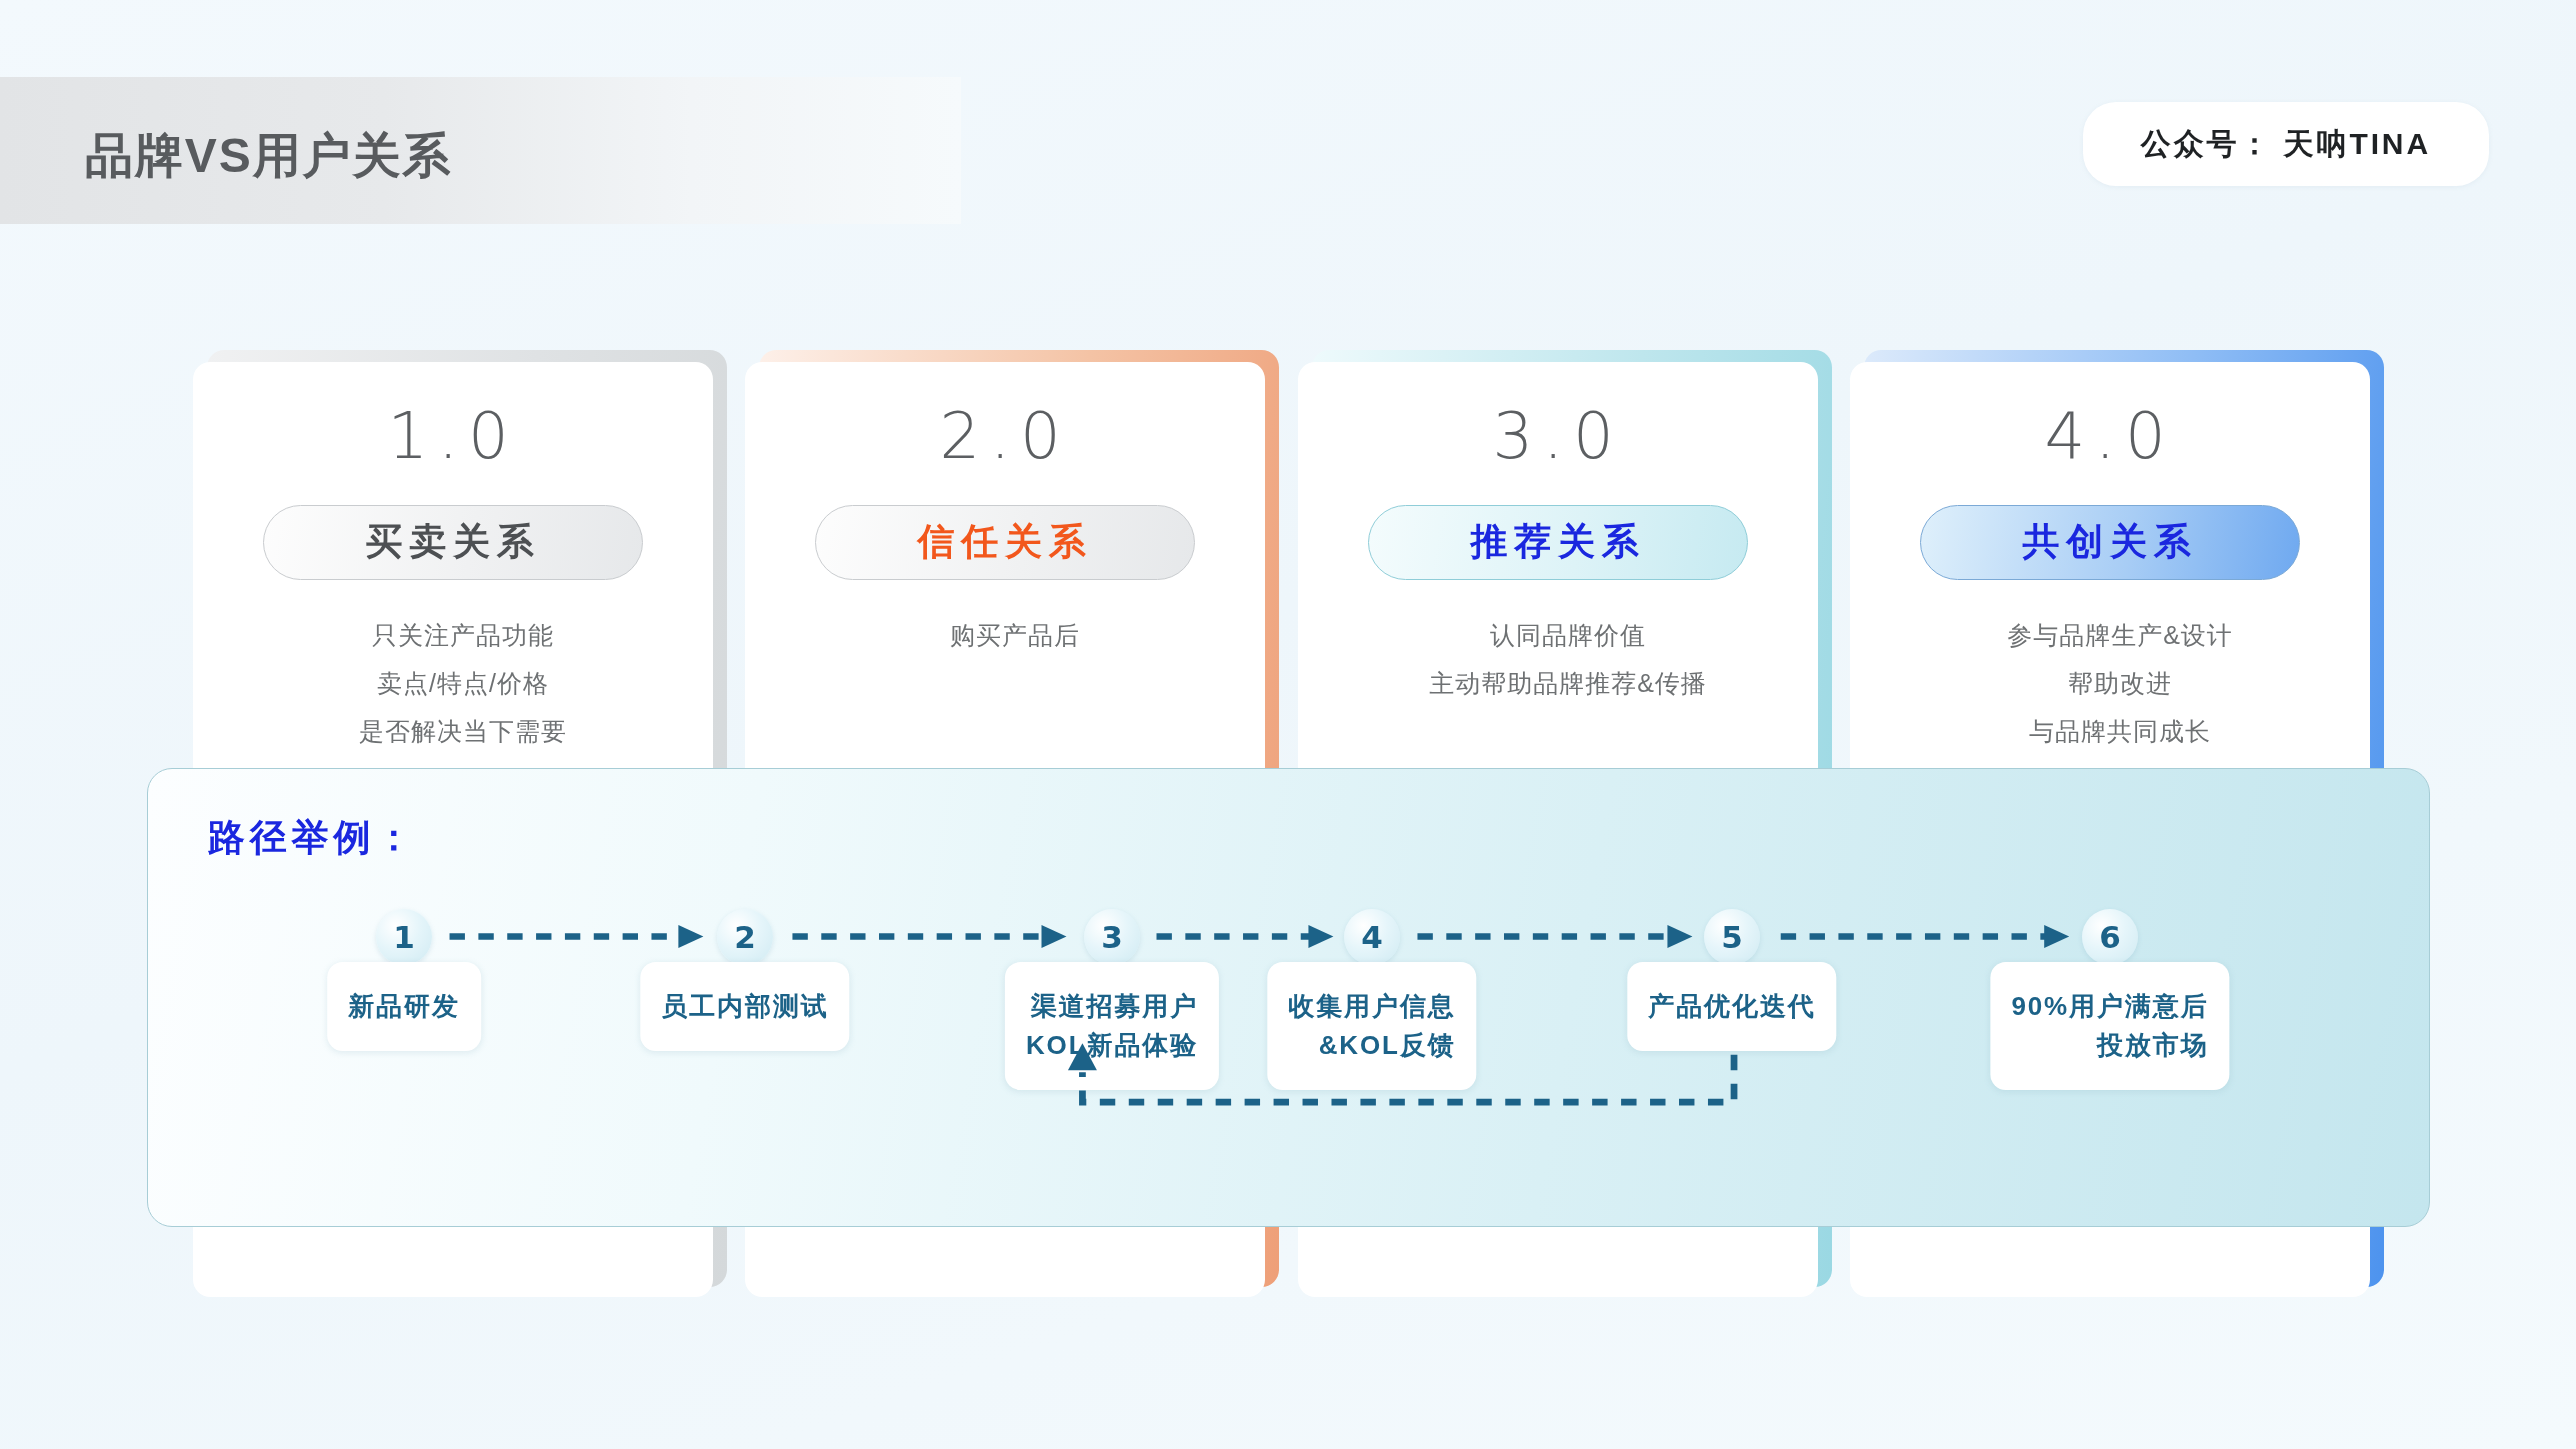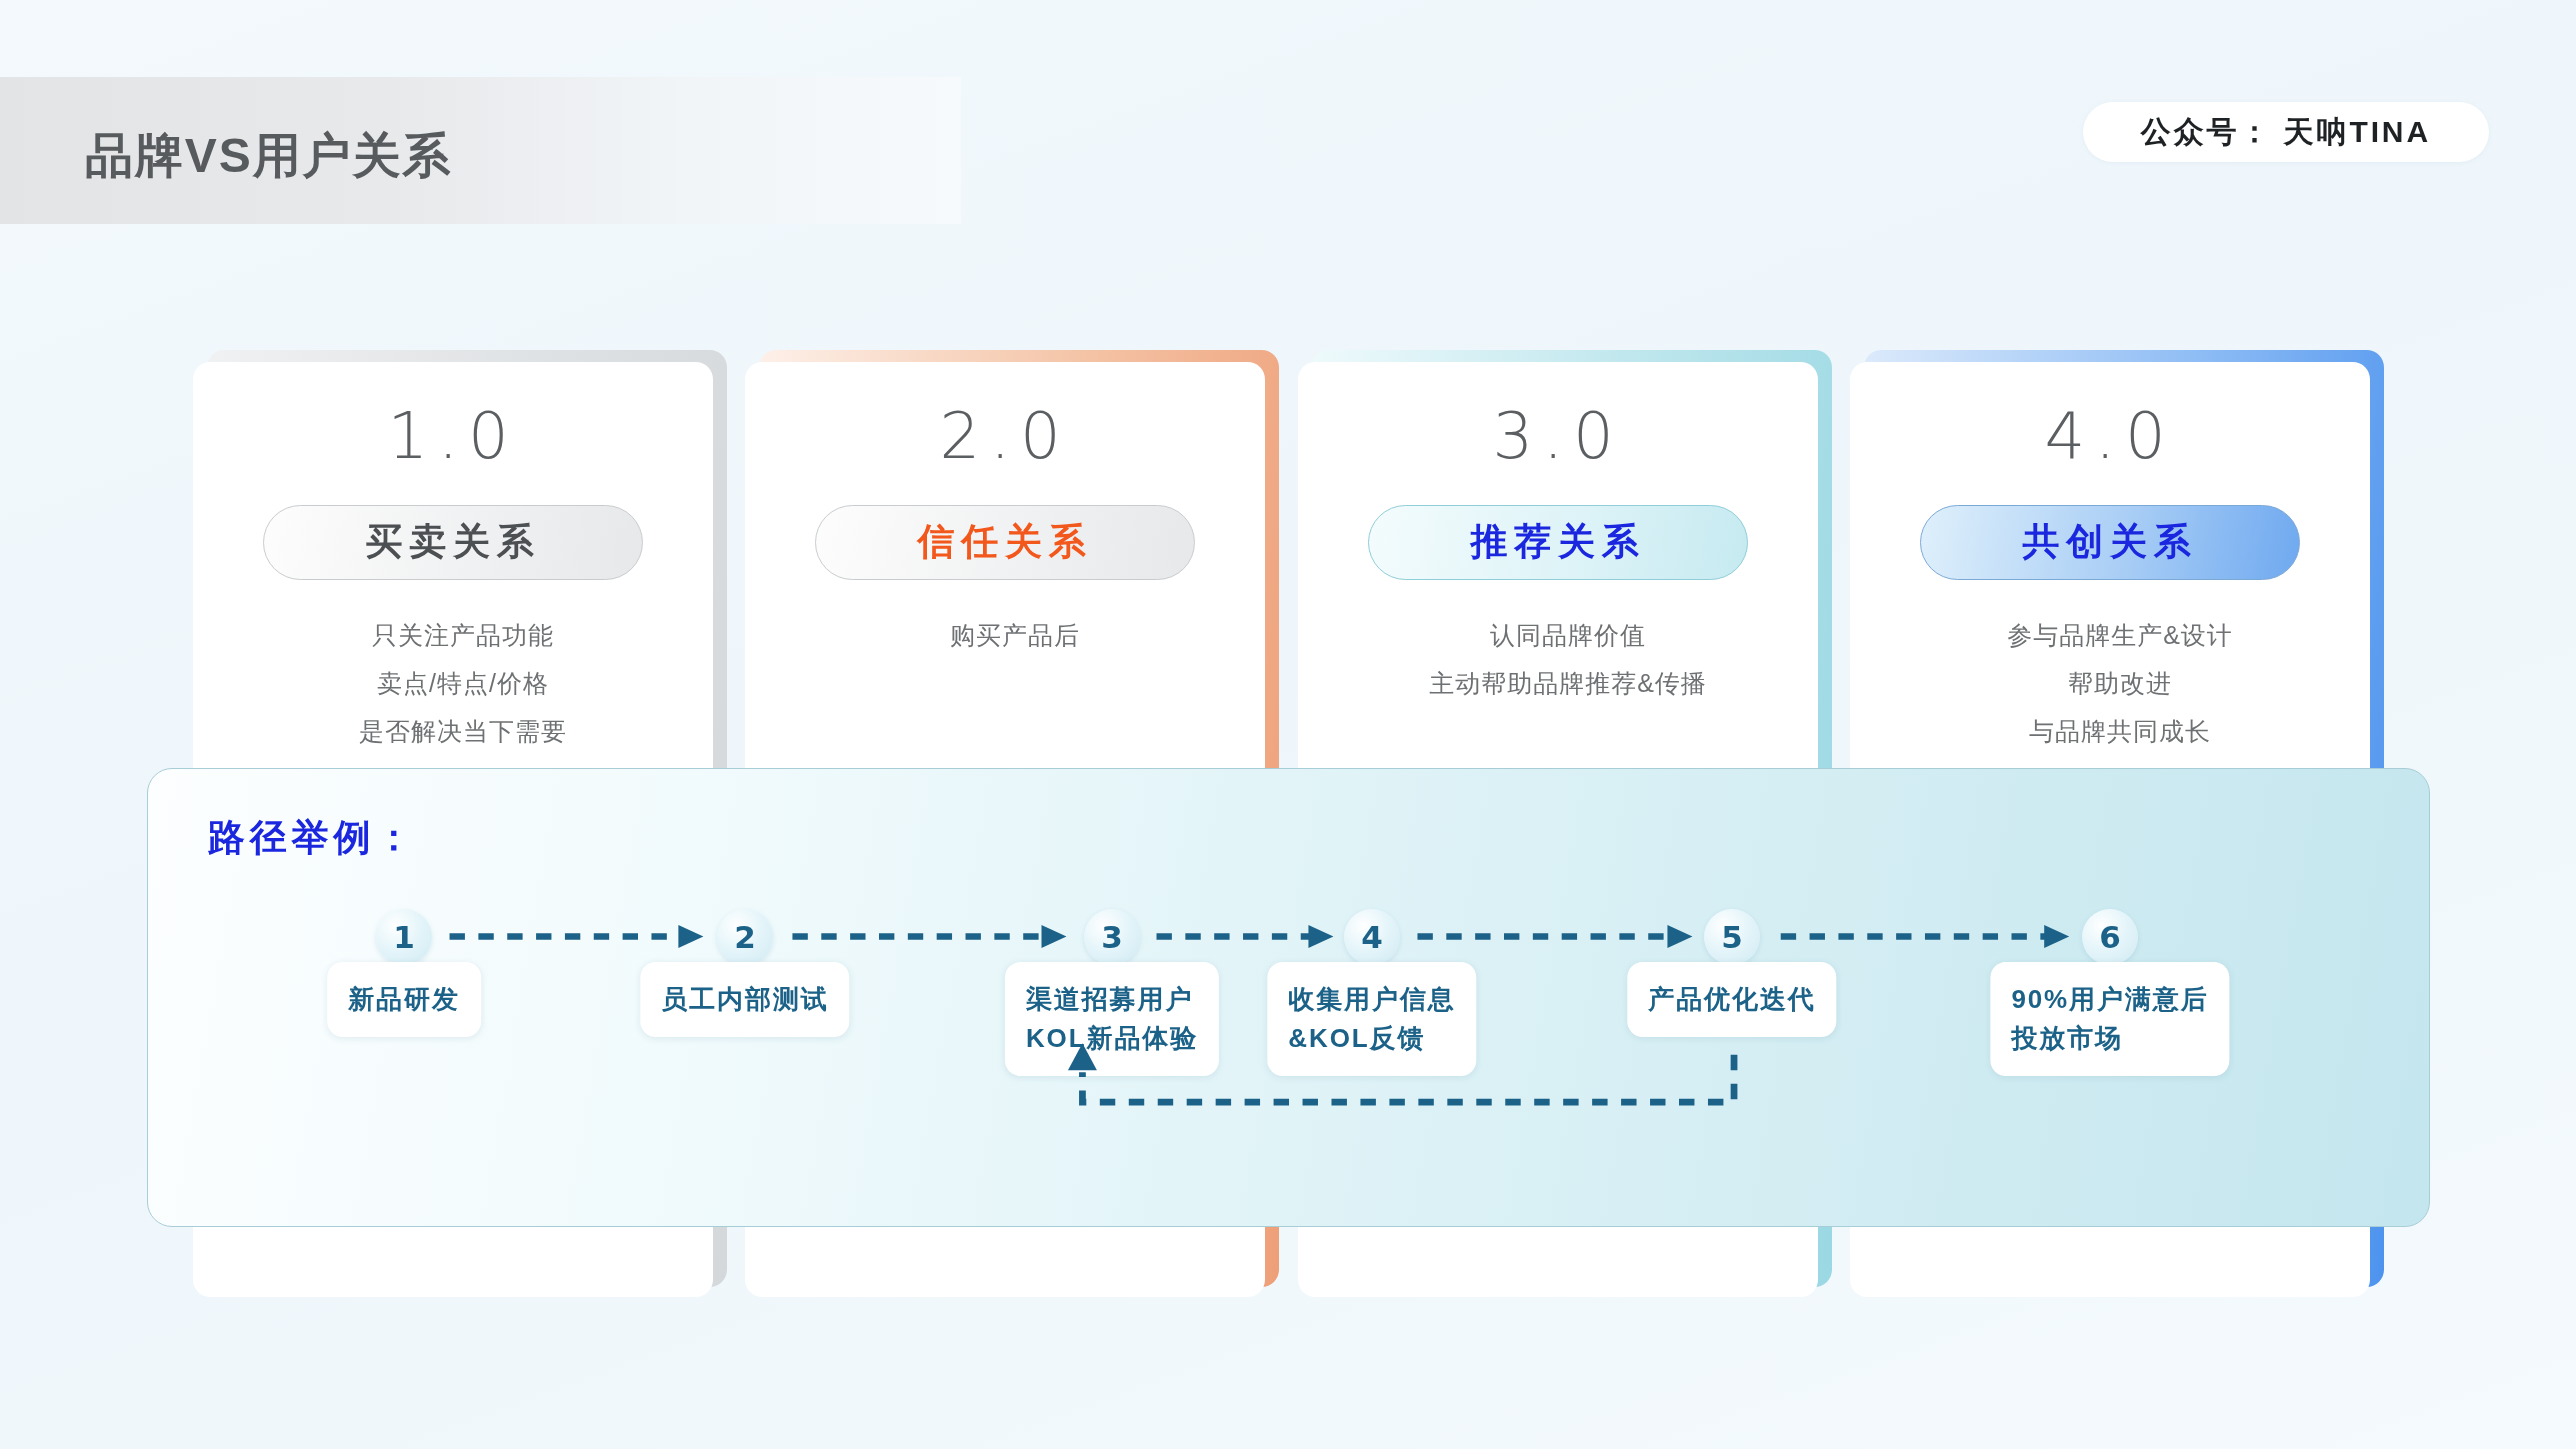--- a/index.html
+++ b/index.html
@@ -30,21 +30,21 @@
     font-size: 48px;
     font-weight: 700;
     letter-spacing: 1.9px;
     color: #585b5e;
     white-space: nowrap;
   }
   .account-pill {
     position: absolute;
     right: 87px; top: 102px;
     height: 60px;
-    padding: 0 58px;
+    padding: 12px 58px;
     display: flex;
     align-items: center;
     background: #ffffff;
     border-radius: 33px;
     box-shadow: 0 1px 5.8px rgba(130,160,180,0.10);
   }
   .account-text {
     font-size: 30px;
     font-weight: 700;
     letter-spacing: 2.9px;
@@ -159,22 +159,22 @@
     font-size: 31px;
     font-weight: 700;
     color: #1c6288;
     font-family: "DejaVu Sans", sans-serif;
     line-height: 1;
   }
   .step-label {
     position: absolute;
     background: #ffffff;
     border-radius: 15.4px;
-    padding: 18px 21px;
-    text-align: left;
+    padding: 25px 21px;
+    text-align: right;
     box-shadow: 0 1.9px 6.8px rgba(120,165,185,0.18);
     transform: translateX(-50%);
   }
   .step-label-line {
     font-size: 26px;
     font-weight: 700;
     color: #1c6288;
     line-height: 39px;
     letter-spacing: 1.9px;
     white-space: nowrap;

